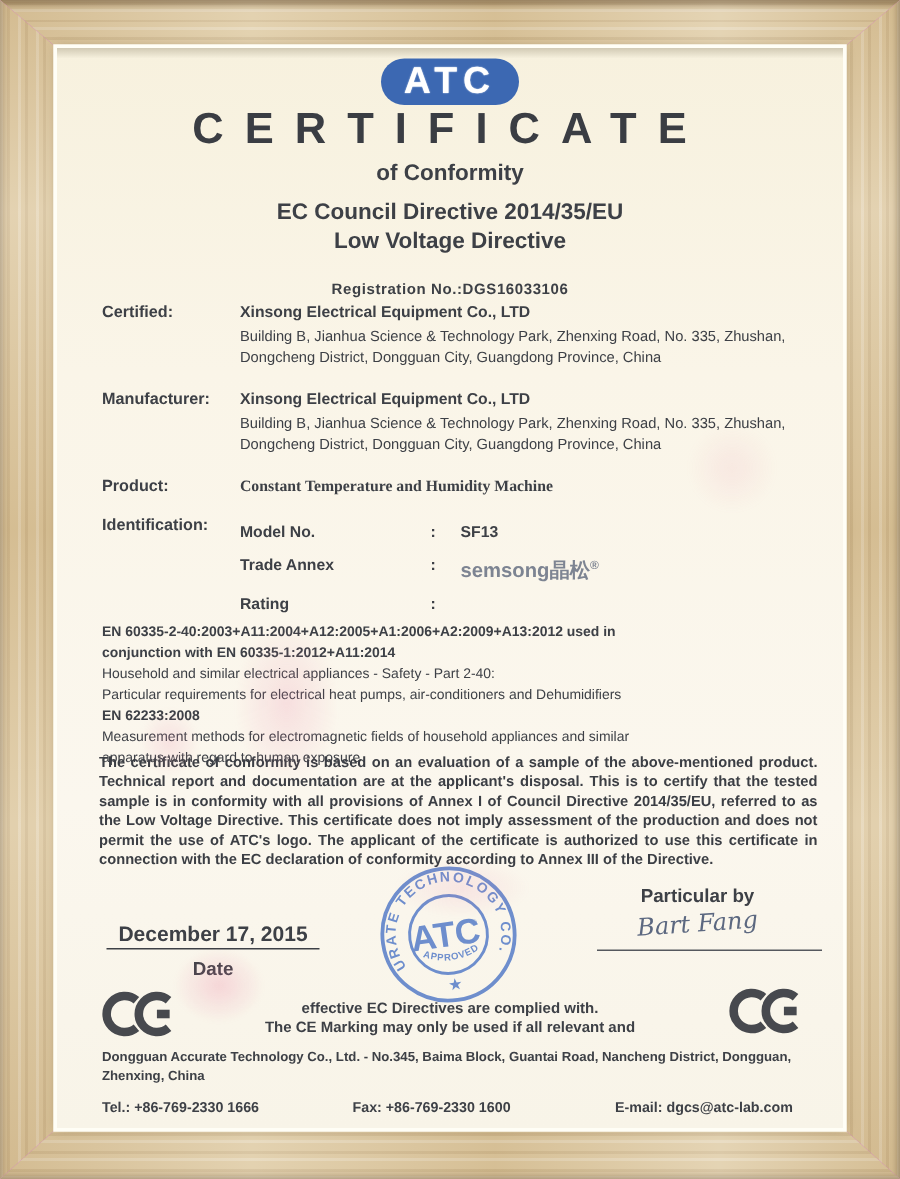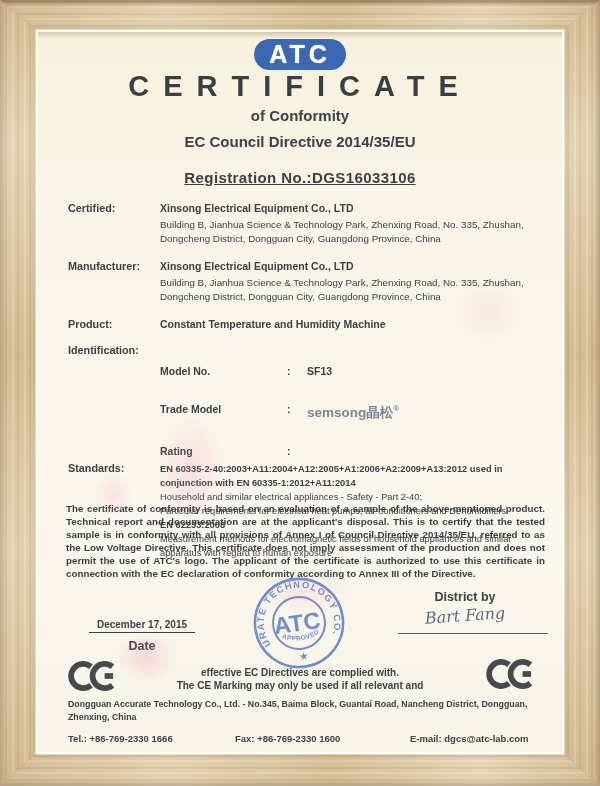--- a/index.html
+++ b/index.html
@@ -36,49 +36,49 @@
   
   .header{position:absolute;top:0;left:0;width:100%;text-align:center;}
   .atc-pill{display:inline-block;margin-top:7px;background:#3c68b2;color:#fff;
     border-radius:17px;padding:0 15px;font-size:25px;font-weight:bold;letter-spacing:4px;
     line-height:31px;text-shadow:0 0 1px #fff;}
   .title{margin:0;font-size:29px;font-weight:bold;letter-spacing:14px;padding-left:0;
     color:#3a3d43;line-height:32px;}
   .subtitle{font-size:15px;font-weight:bold;margin-top:5px;}
   .directive1{font-size:15px;font-weight:bold;margin-top:9px;}
   .directive2{font-size:15px;font-weight:bold;margin-top:2px;}
-  .registration{font-size:15px;font-weight:bold;margin-top:19px;letter-spacing:.4px;text-decoration:underline;}
+  .registration{font-size:10px;font-weight:bold;margin-top:19px;letter-spacing:.4px;}
   
   .fields{position:absolute;top:170px;left:30px;right:8px;font-size:10.5px;}
   .frow{display:grid;grid-template-columns:92px 1fr;}
   .flabel{font-weight:bold;font-size:10.8px;}
   .fname{font-weight:bold;line-height:13px;}
   .faddr{margin-top:3px;font-weight:normal;font-size:9.8px;line-height:13.5px;white-space:nowrap;}
   .mb-app{margin-bottom:15px;}
   .mb-prod{margin-bottom:13px;}
-  .prodval{font-weight:bold;line-height:13px;}
+  .prodval{font-weight:bold;line-height:13px;font-family:Liberation Serif, serif;}
   .idrows{line-height:22px;}
-  .idrow{display:grid;grid-template-columns:127px 20px 1fr;font-weight:bold;margin-top:16px;}
+  .idrow{display:grid;grid-template-columns:127px 20px 1fr;font-weight:bold;}
   .semsong{font-size:13.5px;font-weight:bold;color:#7d8492;}
   .semsong sup{font-size:8px;}
   .stds{line-height:14px;font-size:9.3px;white-space:nowrap;}
   .std-b{font-weight:bold;}
   .std-r{font-weight:normal;}
   
   .paragraph{position:absolute;top:470px;left:28px;width:479px;text-align:justify;
     font-weight:bold;font-size:9.8px;line-height:13px;color:#3b3e44;}
   
   .certified{position:absolute;left:352px;top:558px;width:150px;text-align:center;
     font-weight:bold;font-size:12.5px;}
   .signature{position:absolute;left:352px;top:574px;width:150px;text-align:center;
     font-family:"DejaVu Serif",serif;font-style:italic;font-size:16px;color:#5c6880;
     transform:rotate(-4deg);}
   .sig-line{position:absolute;left:360px;top:601px;width:150px;border-bottom:1.5px solid #55585e;}
   .date-block{position:absolute;left:28px;top:582px;width:152px;text-align:center;}
-  .date-value{display:inline-block;font-weight:bold;font-size:10px;padding:0 8px 2px 8px;
+  .date-value{display:inline-block;font-weight:bold;font-size:14px;padding:0 8px 2px 8px;
     border-bottom:1.5px solid #3d4046;}
   .date-label{margin-top:6px;font-weight:bold;font-size:12.5px;}
   .stamp{position:absolute;left:214px;top:544px;transform:rotate(-8deg);opacity:.88;}
   .ce{position:absolute;width:50px;height:36px;}
   .ce-left{left:30px;top:626px;}
   .ce-right{left:448px;top:624px;}
   .ce-note{position:absolute;left:100px;right:100px;top:634px;text-align:center;
     font-weight:bold;font-size:10px;line-height:13px;}
   .footer-address{position:absolute;left:30px;right:4px;top:666px;font-weight:bold;
     font-size:8.8px;line-height:13px;white-space:nowrap;}
@@ -103,20 +103,21 @@
   <div class="wood grain-v frame-left"></div>
   <div class="wood grain-v frame-right"></div>
 
   <div class="paper">
 
     <div class="header">
       <div class="atc-pill"><span>ATC</span></div>
       <h1 class="title">CERTIFICATE</h1>
       <div class="subtitle">of Conformity</div>
       <div class="directive1">EC Council Directive 2014/35/EU</div>
+      <div class="directive2">Low Voltage Directive</div>
       <div class="registration">Registration No.:DGS16033106</div>
     </div>
 
     <div class="fields">
 
       <div class="frow mb-app">
         <div class="flabel">Certified:</div>
         <div>
           <div class="fname">Xinsong Electrical Equipment Co., LTD</div>
           <div class="faddr">
@@ -144,48 +145,47 @@
 
       <div class="frow">
         <div class="flabel">Identification:</div>
         <div class="idrows">
           <div class="idrow">
             <span>Model No.</span>
             <span>:</span>
             <span>SF13</span>
           </div>
           <div class="idrow">
-            <span>Trade Model</span>
+            <span>Trade Annex</span>
             <span>:</span>
             <span class="semsong"><span>semsong晶松</span><sup>®</sup></span>
           </div>
           <div class="idrow">
             <span>Rating</span>
             <span>:</span>
           </div>
         </div>
       </div>
 
       <div class="frow">
-        <div class="flabel">Standards:</div>
         <div class="stds">
           <div class="std-b">EN 60335-2-40:2003+A11:2004+A12:2005+A1:2006+A2:2009+A13:2012 used in</div>
           <div class="std-b">conjunction with EN 60335-1:2012+A11:2014</div>
           <div class="std-r">Household and similar electrical appliances - Safety - Part 2-40:</div>
           <div class="std-r">Particular requirements for electrical heat pumps, air-conditioners and Dehumidifiers</div>
           <div class="std-b">EN 62233:2008</div>
           <div class="std-r">Measurement methods for electromagnetic fields of household appliances and similar</div>
           <div class="std-r">apparatus with regard to human exposure</div>
         </div>
       </div>
     </div>
 
     <div class="paragraph">The certificate of conformity is based on an evaluation of a sample of the above-mentioned product. Technical report and documentation are at the applicant's disposal. This is to certify that the tested sample is in conformity with all provisions of Annex I of Council Directive 2014/35/EU, referred to as the Low Voltage Directive. This certificate does not imply assessment of the production and does not permit the use of ATC's logo. The applicant of the certificate is authorized to use this certificate in connection with the EC declaration of conformity according to Annex III of the Directive.</div>
 
-    <div class="certified">District by</div>
+    <div class="certified">Particular by</div>
     <div class="signature">Bart Fang</div>
     <div class="sig-line"></div>
 
     <div class="date-block">
       <div class="date-value">December 17, 2015</div>
       <div class="date-label">Date</div>
     </div>
 
     <svg class="stamp" width="94" height="94" viewBox="0 0 96 96">
       <circle cx="48" cy="48" r="45" fill="none" stroke="#5b80c9" stroke-width="2.6"></circle>

